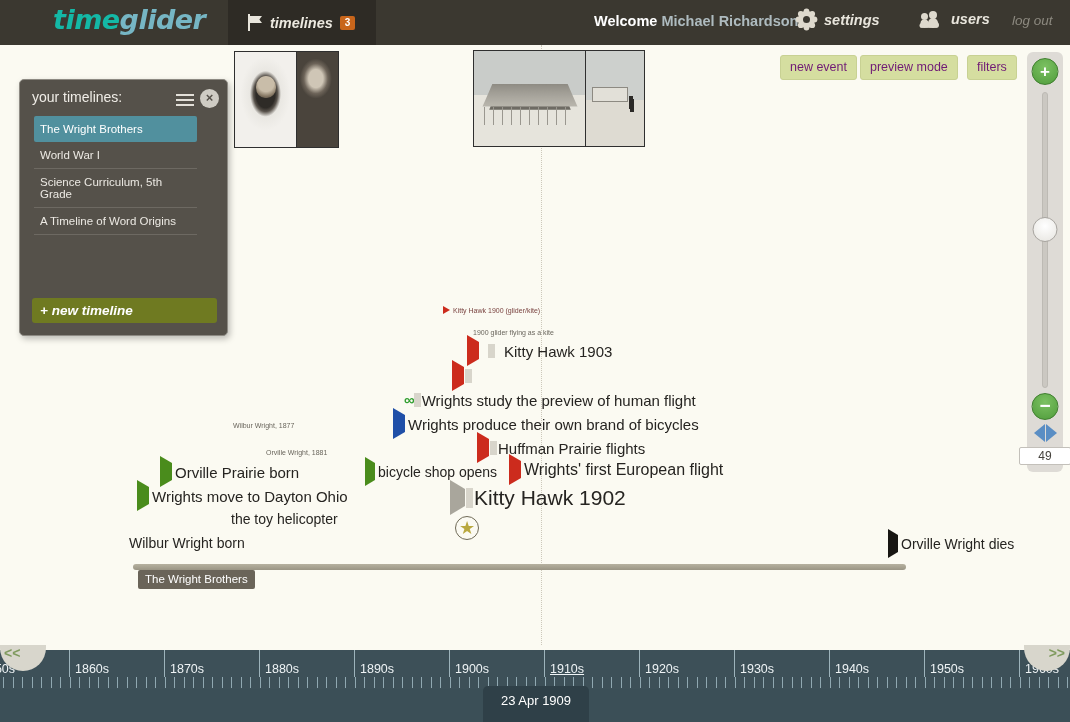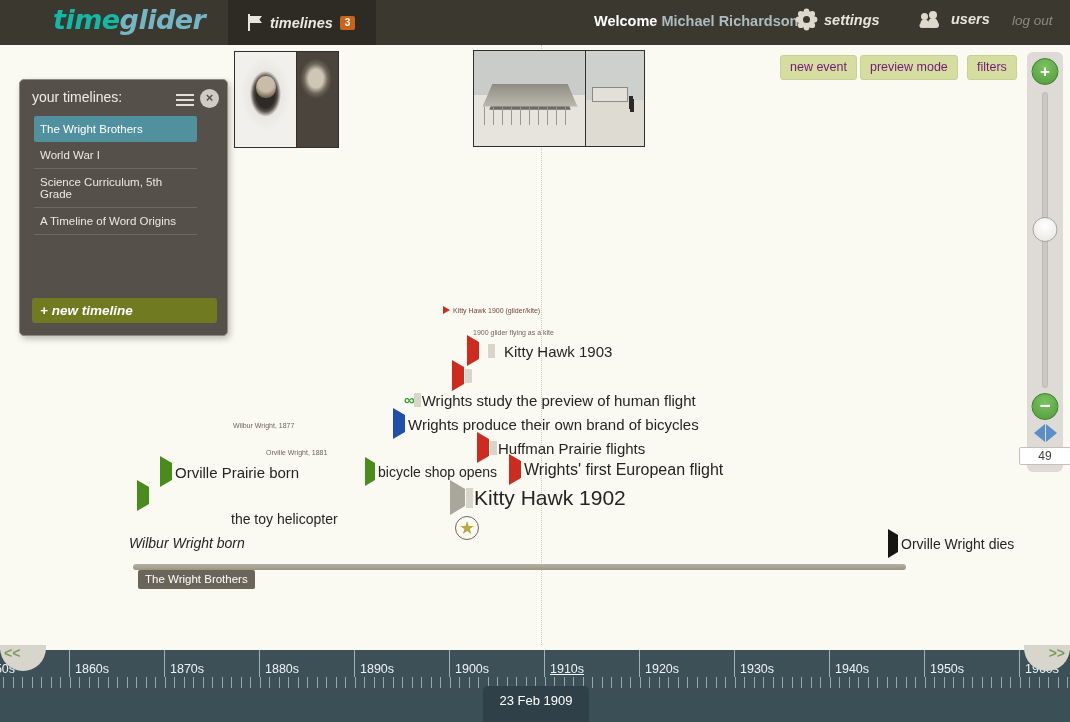--- a/index.html
+++ b/index.html
@@ -368,38 +368,39 @@
         <div class="evt" style="left: 365px; top: 418px;">
           <span class="ico"><span class="tri green" style="border-width: 6px 0px 6px 10px;"></span></span>
           <span class="txt" style="font-size: 14px;">bicycle shop opens</span>
         </div>
         <div class="evt" style="left: 509px; top: 416px;">
           <span class="ico"><span class="tri" style="border-width: 7px 0px 7px 12px;"></span></span>
           <span class="txt" style="font-size: 16px;">Wrights' first European flight</span>
         </div>
         <div class="evt" style="left: 137px; top: 442px;">
           <span class="ico"><span class="tri green" style="border-width: 7px 0px 7px 12px;"></span></span>
+          <span class="txt" style="font-size: 15px;">Wrights move to Dayton Ohio</span>
         </div>
         <div class="evt" style="left: 228px; top: 466px;">
           <span class="ico"><span class="sq"></span></span>
           <span class="txt" style="font-size: 14px;">the toy helicopter</span>
         </div>
         <div class="evt" style="left: 450px; top: 441px;">
           <span class="ico"><span class="tri gray" style="border-width: 9px 0px 9px 15px;"></span></span>
           <span class="shadow" style="height: 20px;"></span>
           <span class="txt" style="font-size: 21px;">Kitty Hawk 1902</span>
         </div>
         <div class="evt" style="left: 455px; top: 471px;">
           <span class="ico">
             <span class="starc">
               <span>★</span>
             </span>
           </span>
         </div>
-        <div class="evt" style="left: 126px; top: 490px; font-style: italic;">
+        <div class="evt" style="left: 126px; top: 490px;">
           <span class="ico"><span class="halfc"></span></span>
           <span class="txt" style="font-size: 14px;">Wilbur Wright born</span>
         </div>
         <div class="evt" style="left: 888px; top: 490px;">
           <span class="ico"><span class="tri black" style="border-width: 6px 0px 6px 10px;"></span></span>
           <span class="txt" style="font-size: 14px;">Orville Wright dies</span>
         </div>
       </div>
 
     <div id="spanbar"></div>
@@ -569,15 +570,15 @@
         <div class="tick" style="left: 1048px;"></div>
         <div class="tick" style="left: 1058px;"></div>
         <div class="tick" style="left: 1067px;"></div>
       </div>
     <div id="rulerbody"></div>
   </div>
   <div class="arrowbg" id="prevbg"></div>
   <div class="arrowbg" id="nextbg"></div>
   <div class="pagearrow" id="prevpage">&lt;&lt;</div>
   <div class="pagearrow" id="nextpage">&gt;&gt;</div>
-  <div id="datemark">23 Feb 1909</div>
+  <div id="datemark">23 Apr 1909</div>
 
 </div>
 
 </body></html>

